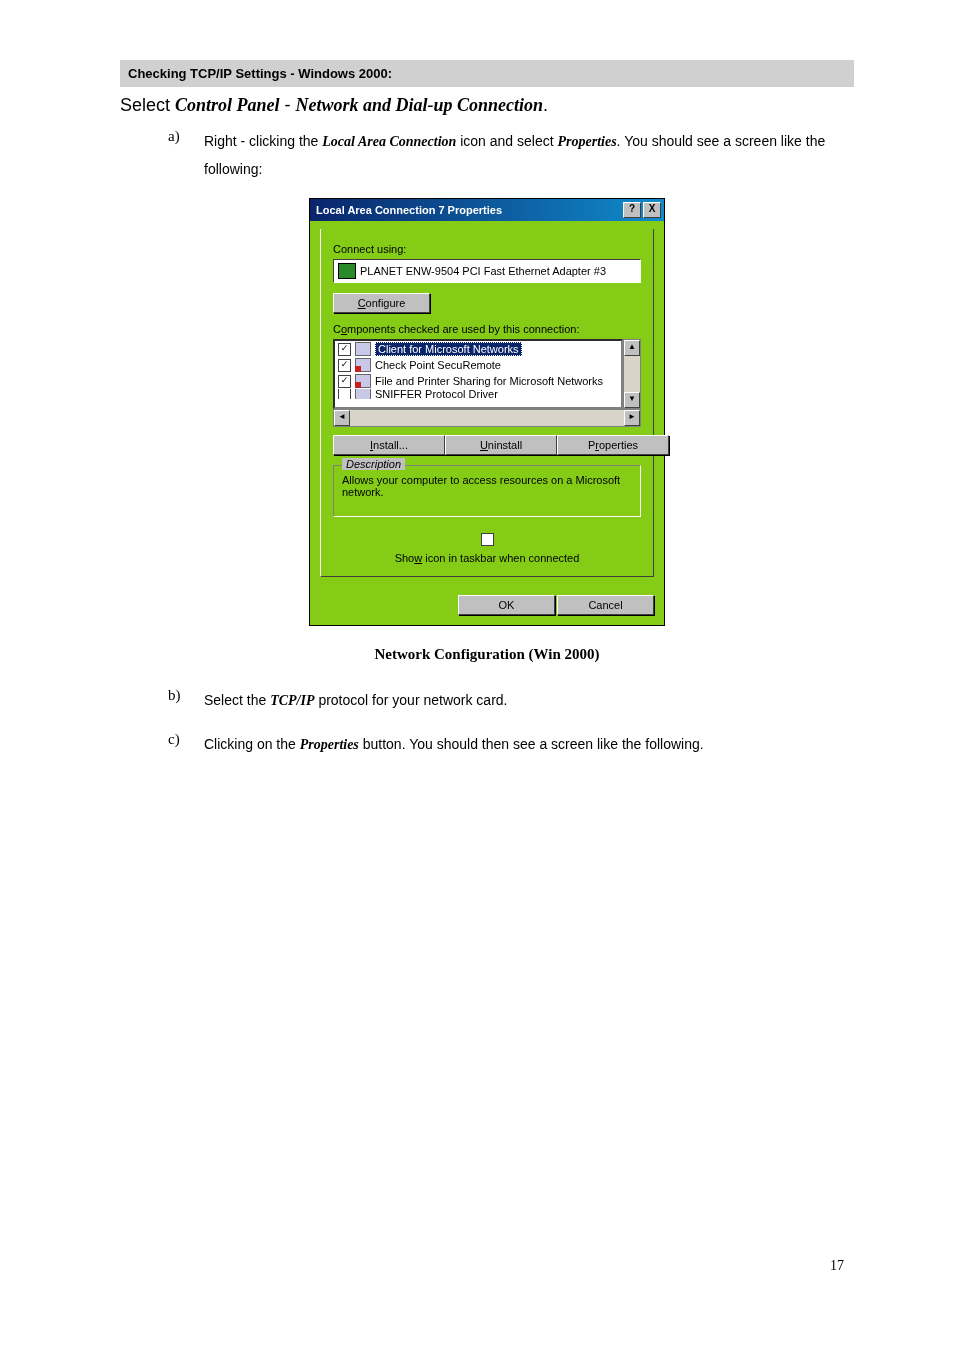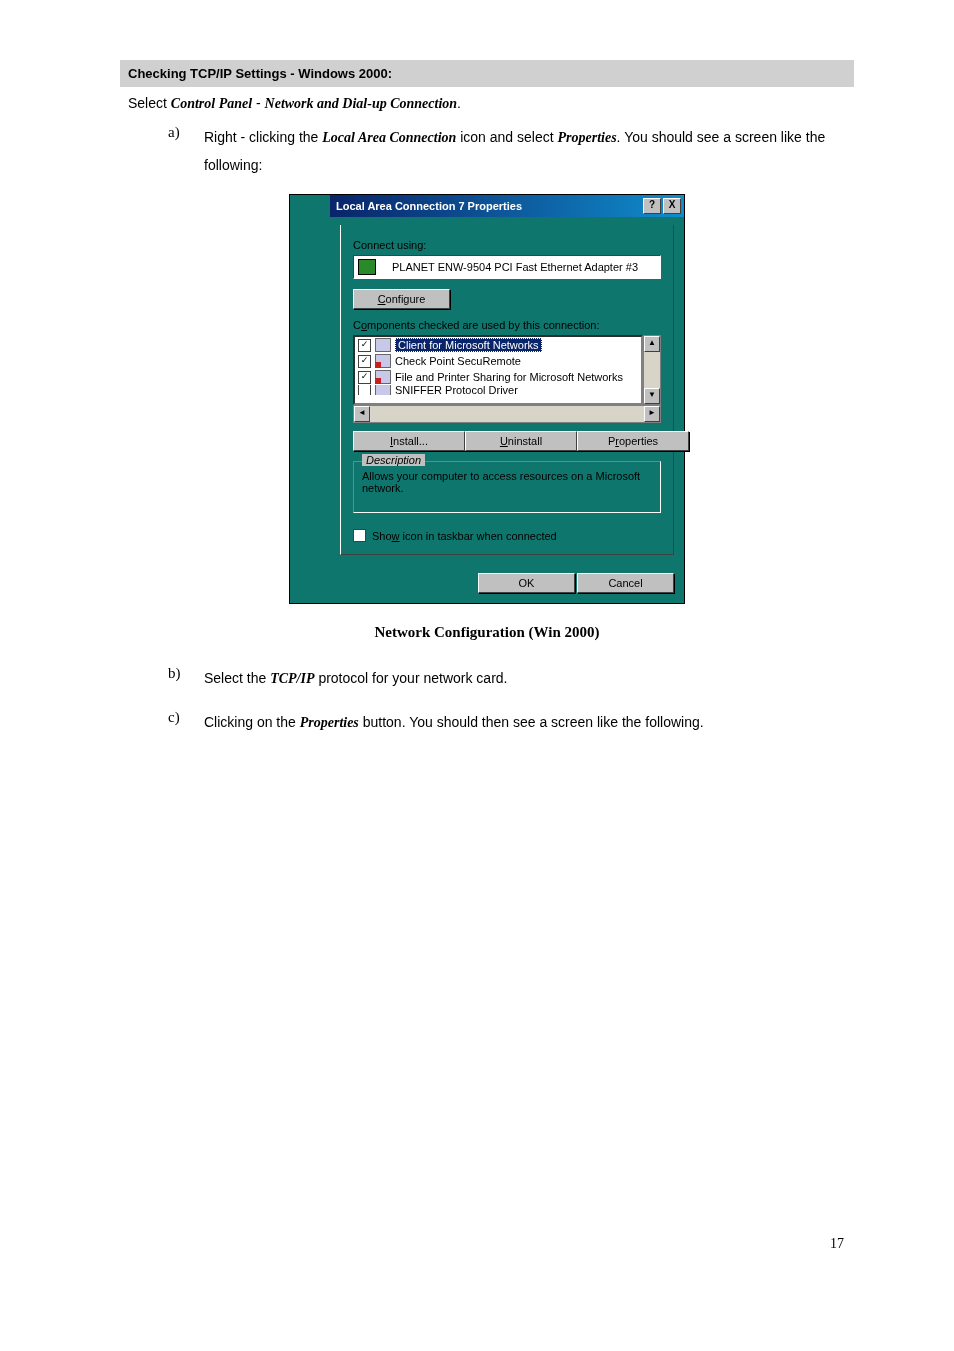--- a/index.html
+++ b/index.html
@@ -13,22 +13,22 @@
       padding: 60px 100px 40px 120px;
     }
     .section-header {
       background: #d0d0d0;
       padding: 6px 8px;
       font-size: 13px;
       font-weight: bold;
       font-family: Arial, sans-serif;
     }
     .intro-line {
-      margin: 8px 0 12px 8px;
-      font-size: 14px;
+      margin: 8px 0 12px 0;
+      font-size: 18px;
     }
     .list-item {
       margin-left: 48px;
       display: flex;
       gap: 16px;
       margin-bottom: 16px;
     }
     .list-marker {
       font-family: 'Times New Roman', serif;
       font-size: 15px;
@@ -44,24 +44,23 @@
       font-family: 'Times New Roman', serif;
     }
     .dialog-wrapper {
       display: flex;
       justify-content: center;
       margin: 12px 0 20px 0;
     }
     .win-dialog {
       width: 354px;
       border: 1px solid #000;
-      background: #0f766e;
+      background: #84cc16;
       font-family: Tahoma, Arial, sans-serif;
       font-size: 11px;
-      padding-left: 40px;
     }
     .title-bar {
       background: linear-gradient(to right, #0a246a, #108ccc);
       color: #fff;
       padding: 3px 3px 3px 6px;
       display: flex;
       align-items: center;
       justify-content: space-between;
       font-weight: bold;
       font-size: 11px;
@@ -129,21 +128,21 @@
     .adapter-box {
       border: 1px solid #808080;
       border-top-color: #404040;
       border-left-color: #404040;
       border-right-color: #fff;
       border-bottom-color: #fff;
       background: #fff;
       padding: 3px 4px;
       display: flex;
       align-items: center;
-      gap: 16px;
+      gap: 4px;
       font-size: 11px;
     }
     .nic-icon {
       width: 16px;
       height: 14px;
       background: #2a8a2a;
       border: 1px solid #000;
       position: relative;
     }
     .btn-row-right {
@@ -275,20 +274,21 @@
     }
     .desc-text {
       font-size: 11px;
     }
     .checkbox-row {
       display: flex;
       align-items: center;
       gap: 6px;
       margin-top: 16px;
       font-size: 11px;
+      flex-direction: column;
     }
     .dialog-buttons {
       display: flex;
       gap: 2px;
       justify-content: flex-end;
       padding: 8px 10px 10px 0;
     }
     .caption {
       text-align: center;
       font-family: 'Times New Roman', serif;

